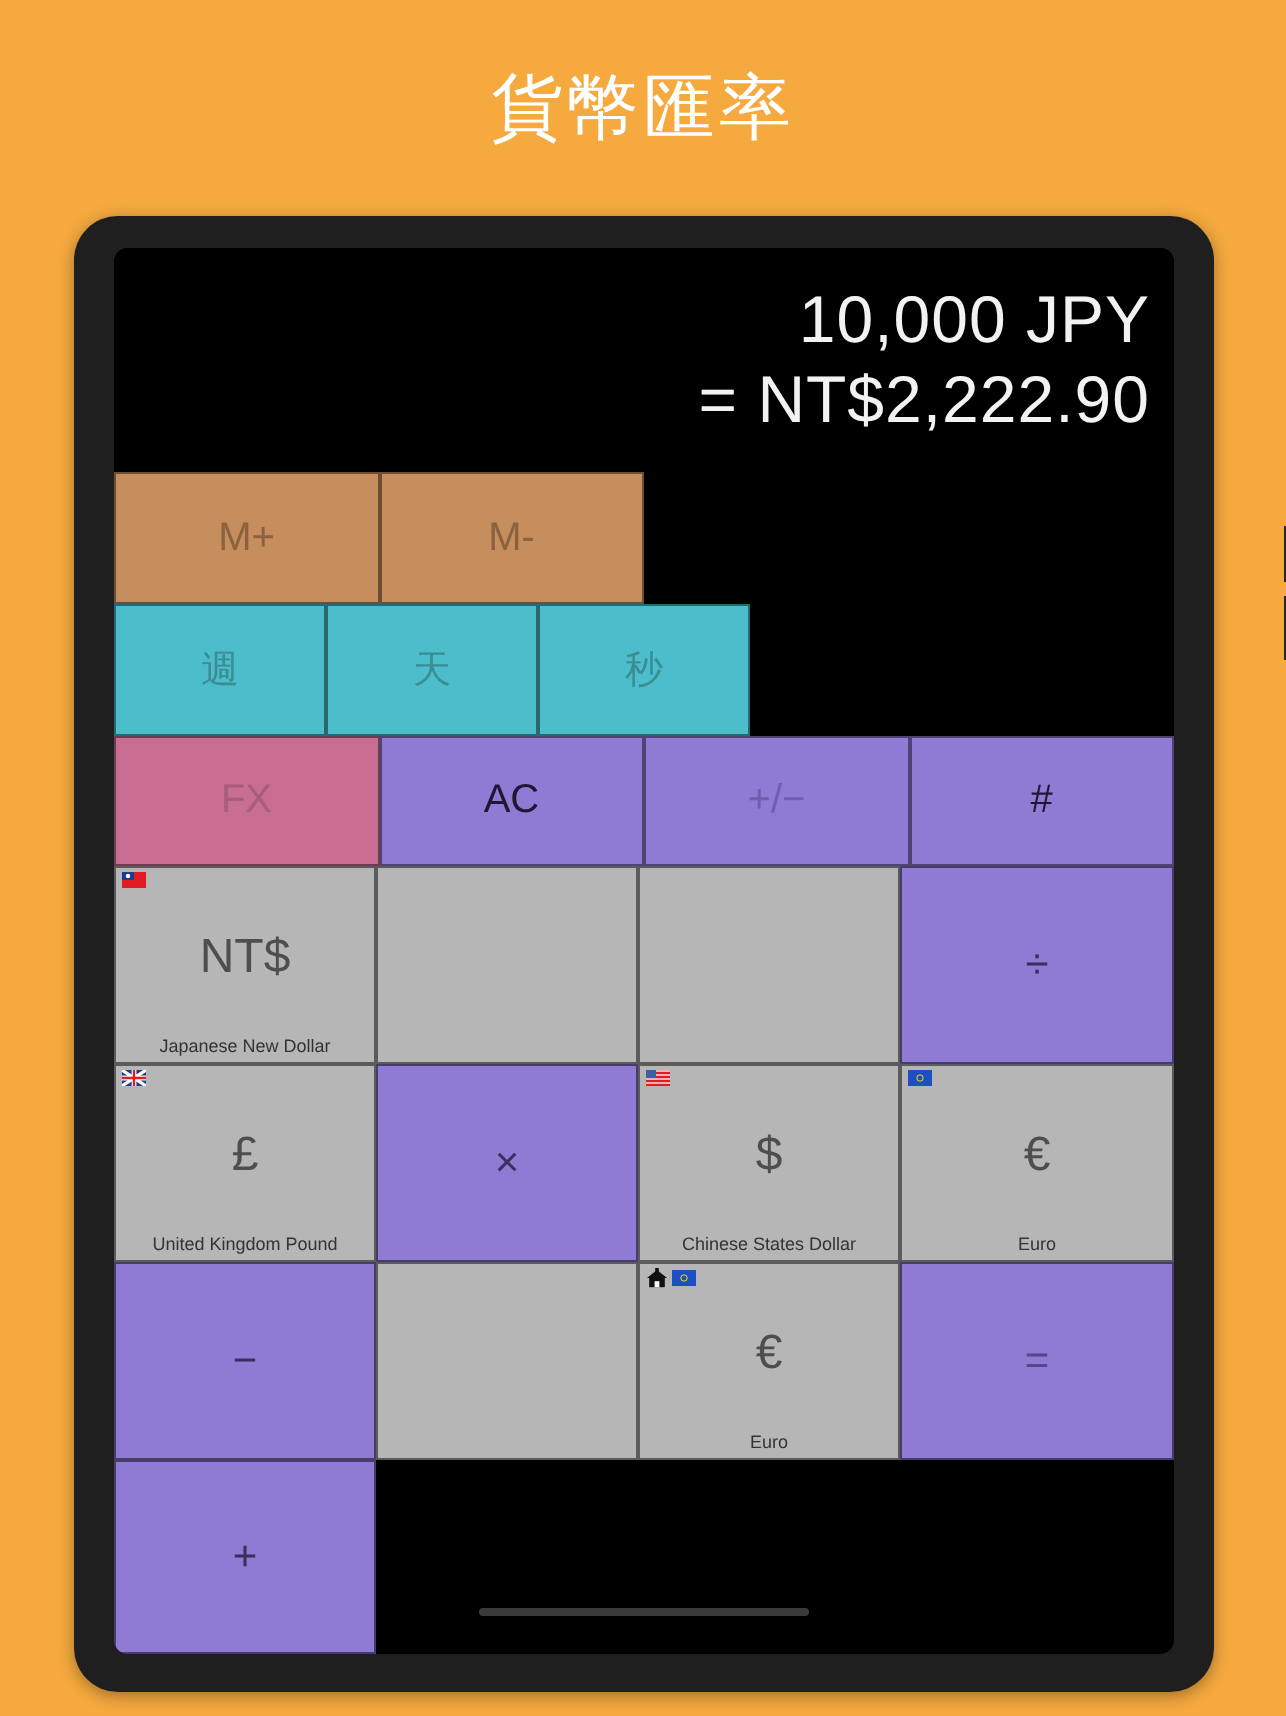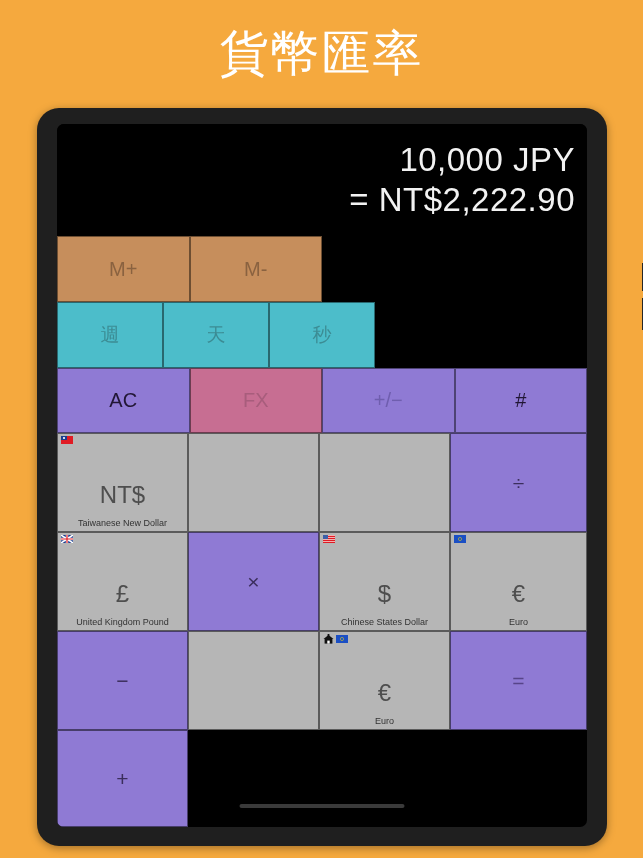--- a/index.html
+++ b/index.html
@@ -20,21 +20,21 @@
   .page-title {
     position: absolute;
     top: 0;
     left: 0;
     width: 643px;
     height: 108px;
     display: flex;
     align-items: center;
     justify-content: center;
     color: #ffffff;
-    font-size: 49px;
+    font-size: 36px;
     letter-spacing: 2px;
     font-weight: 400;
     user-select: none;
   }
 
   
   .device {
     position: absolute;
     left: 37px;
     top: 108px;
@@ -193,21 +193,21 @@
     color: #574489;
     display: flex;
     align-items: center;
     justify-content: center;
     font-size: 21px;
   }
 
   .cc-symbol {
     position: absolute;
     left: 0;
-    top: 16px;
+    top: 0;
     width: 100%;
     height: 100%;
     display: flex;
     align-items: center;
     justify-content: center;
     font-size: 24px;
     color: #4e4e4e;
     font-weight: 300;
     padding-bottom: 8px;
   }
@@ -293,38 +293,38 @@
       <div class="mem-filler"></div>
     </div>
 
     <div class="row row-time">
       <div class="btn btn-time">週</div>
       <div class="btn btn-time">天</div>
       <div class="btn btn-time">秒</div>
     </div>
 
     <div class="row row-func">
+      <div class="btn btn-func func-fx">FX</div>
       <div class="btn btn-func func-normal">AC</div>
-      <div class="btn btn-func func-fx">FX</div>
       <div class="btn btn-func func-muted">+/−</div>
       <div class="btn btn-func func-normal">#</div>
     </div>
 
     <div class="grid">
 
       <div class="cell cell-currency">
         <div class="cc-badges">
           <svg class="flag" viewBox="0 0 12 8">
             <rect width="12" height="8" fill="#e01b24"></rect>
             <rect width="6" height="4" fill="#1a3d8f"></rect>
             <circle cx="3" cy="2" r="1.1" fill="#ffffff"></circle>
           </svg>
         </div>
         <div class="cc-symbol">NT$</div>
-        <div class="cc-name">Taiwanese New Dollar</div>
+        <div class="cc-name">Japanese New Dollar</div>
       </div>
       <div class="cell cell-empty"></div>
       <div class="cell cell-empty"></div>
       <div class="cell cell-op">÷</div>
 
       <div class="cell cell-currency">
         <div class="cc-badges">
           <svg class="flag" viewBox="0 0 12 8">
             <rect width="12" height="8" fill="#1a3d8f"></rect>
             <path d="M0,0 L12,8 M12,0 L0,8" stroke="#ffffff" stroke-width="1.6"></path>

